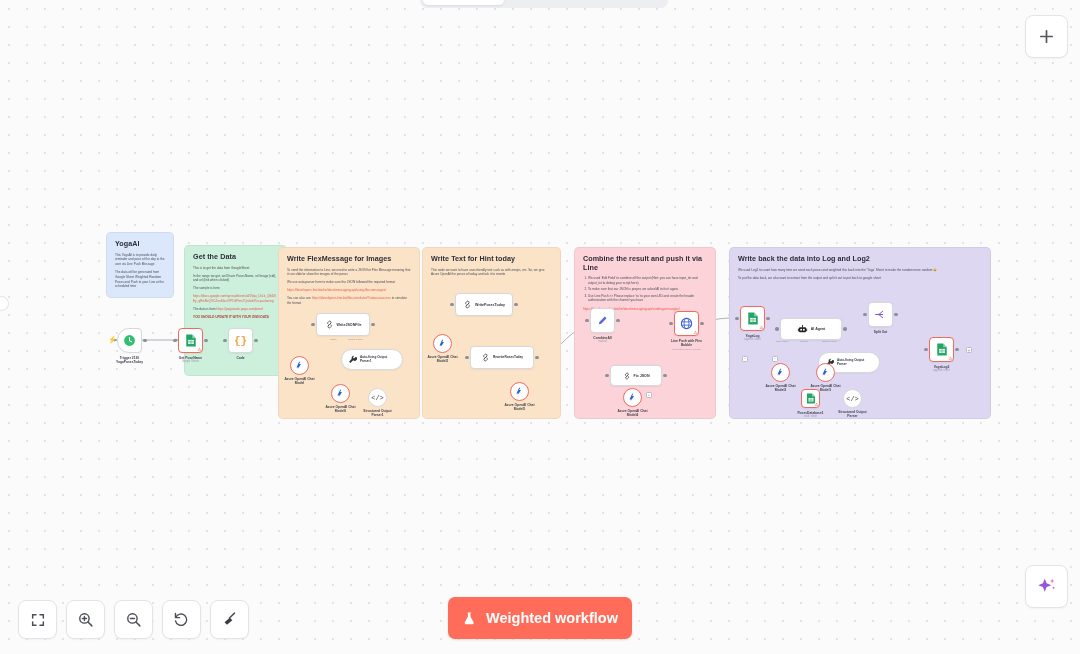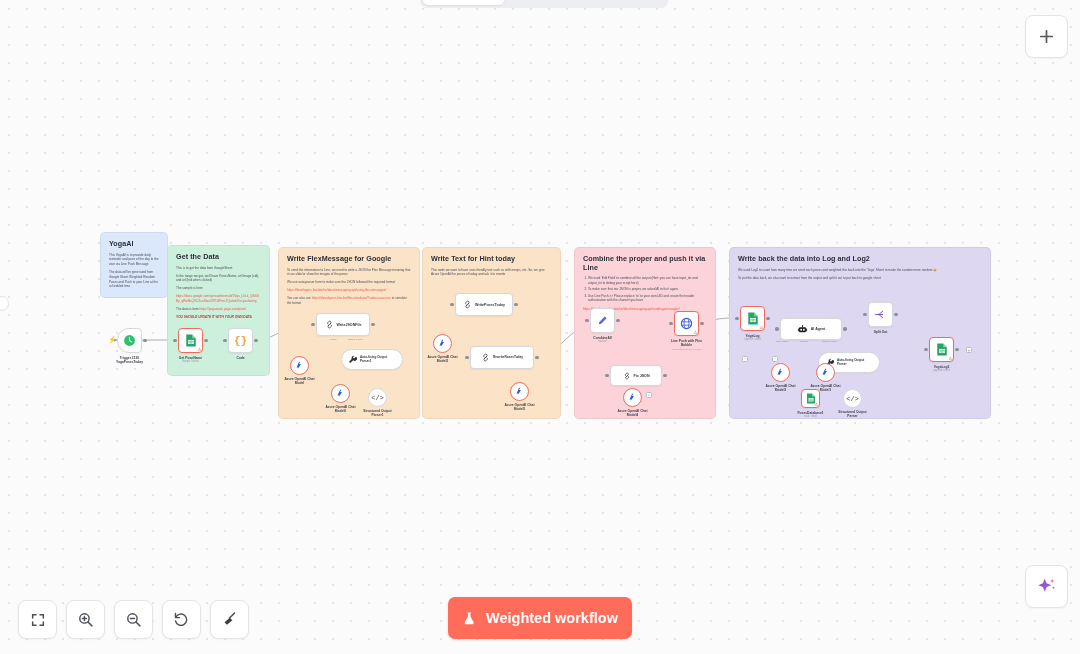--- a/index.html
+++ b/index.html
@@ -67,22 +67,22 @@
     padding:7px 8px 6px; border:1px solid rgba(0,0,0,.05);
   }
   .note h3 { font-size:7.2px; font-weight:700; margin-bottom:4px; letter-spacing:.05px; line-height:1.2; }
   .note p  { font-size:3.15px; line-height:1.5; margin-bottom:3.2px; color:#4b4d58; }
   .note .lnk { color:#e8584a; word-break:break-all; }
   .note ol { margin-left:5px; font-size:3.15px; line-height:1.5; color:#4b4d58; }
   .note ol li { margin-bottom:1.6px; }
   .note .emph { font-style:italic; font-weight:700; color:#b3392e; font-size:3.2px; }
 
   
-  #note-yogaai   { left:100px;  top:232px; width:68px;  height:66px;  background:#dbe7fa; }
-  #note-getdata  { left:167px; top:245px; width:103px; height:131px; background:#cdf0dc; }
+  #note-yogaai   { left:106px;  top:232px; width:68px;  height:66px;  background:#dbe7fa; }
+  #note-getdata  { left:184px; top:245px; width:103px; height:131px; background:#cdf0dc; }
   #note-flex     { left:278px; top:247px; width:142px; height:172px; background:#fbe3c7; }
   #note-text     { left:422px; top:247px; width:139px; height:172px; background:#fbe3c7; }
   #note-combine  { left:574px; top:247px; width:142px; height:172px; background:#fbd3d8; }
   #note-writeback{ left:729px; top:247px; width:262px; height:172px; background:#ddd7f2; }
 
   
   .node { position:absolute; }
   .nbox {
     background:#fff; border:1px solid #d7d8dd; border-radius:4px;
     display:flex; align-items:center; justify-content:center; gap:3px;
@@ -186,34 +186,34 @@
   <h3>Get the Data</h3>
   <p>This is to get the data from GoogleSheet</p>
   <p>In the range we got, we'll have PosesName, url Image (std), and url (link when clicked)</p>
   <p>The sample is here</p>
   <p class="lnk">https://docs.google.com/spreadsheets/d/1Vqu_LhLk_QIbD6Ey_qRwNcQVCZeuSlasOlP1GPmsTQo/edit?usp=sharing</p>
   <p><span>The data is from</span> <span class="lnk">https://yogatastic.yoga.com/pose/</span></p>
   <p class="emph">YOU SHOULD UPDATE IT WITH YOUR OWN DATA</p>
 </div>
 
 <div class="note" id="note-flex">
-  <h3>Write FlexMessage for Google</h3>
+  <h3>Write FlexMessage for Images</h3>
   <p>To send the information to Line, we need to write a JSON for Flex Message meaning that it can slide/or show the images of the poses</p>
   <p>We use auto-parser here to make sure the JSON followed the required format</p>
   <p class="lnk">https://developers.line.biz/en/docs/messaging-api/using-flex-messages/</p>
   <p><span>You can also use</span> <span class="lnk">https://developers.line.biz/flex-simulator/?status=success</span> <span>to simulate the format</span></p>
 </div>
 
 <div class="note" id="note-text">
   <h3>Write Text for Hint today</h3>
   <p>This node we want to have user-friendly text such as with emojis, etc. So, we give Azure OpenAI the poses of today and ask it to rewrite</p>
 </div>
 
 <div class="note" id="note-combine">
-  <h3>Combine the proper and push it via Line</h3>
+  <h3>Combine the result and push it via Line</h3>
   <ol>
     <li>We used 'Edit Field' to combine all the output (Hint: you can have input_txt and output_txt to debug your script here)</li>
     <li>To make sure that our JSON is proper, we asked AI to fix it again.</li>
     <li>Use Line Push &gt;&gt; Please replace 'to' to your own UID and create the header authorization with the channel you have</li>
   </ol>
   <p class="lnk" style="margin-top:4px">https://developers.line.biz/en/docs/messaging-api/sending-messages/</p>
 </div>
 
 <div class="note" id="note-writeback">
   <h3>Write back the data into Log and Log2</h3>

